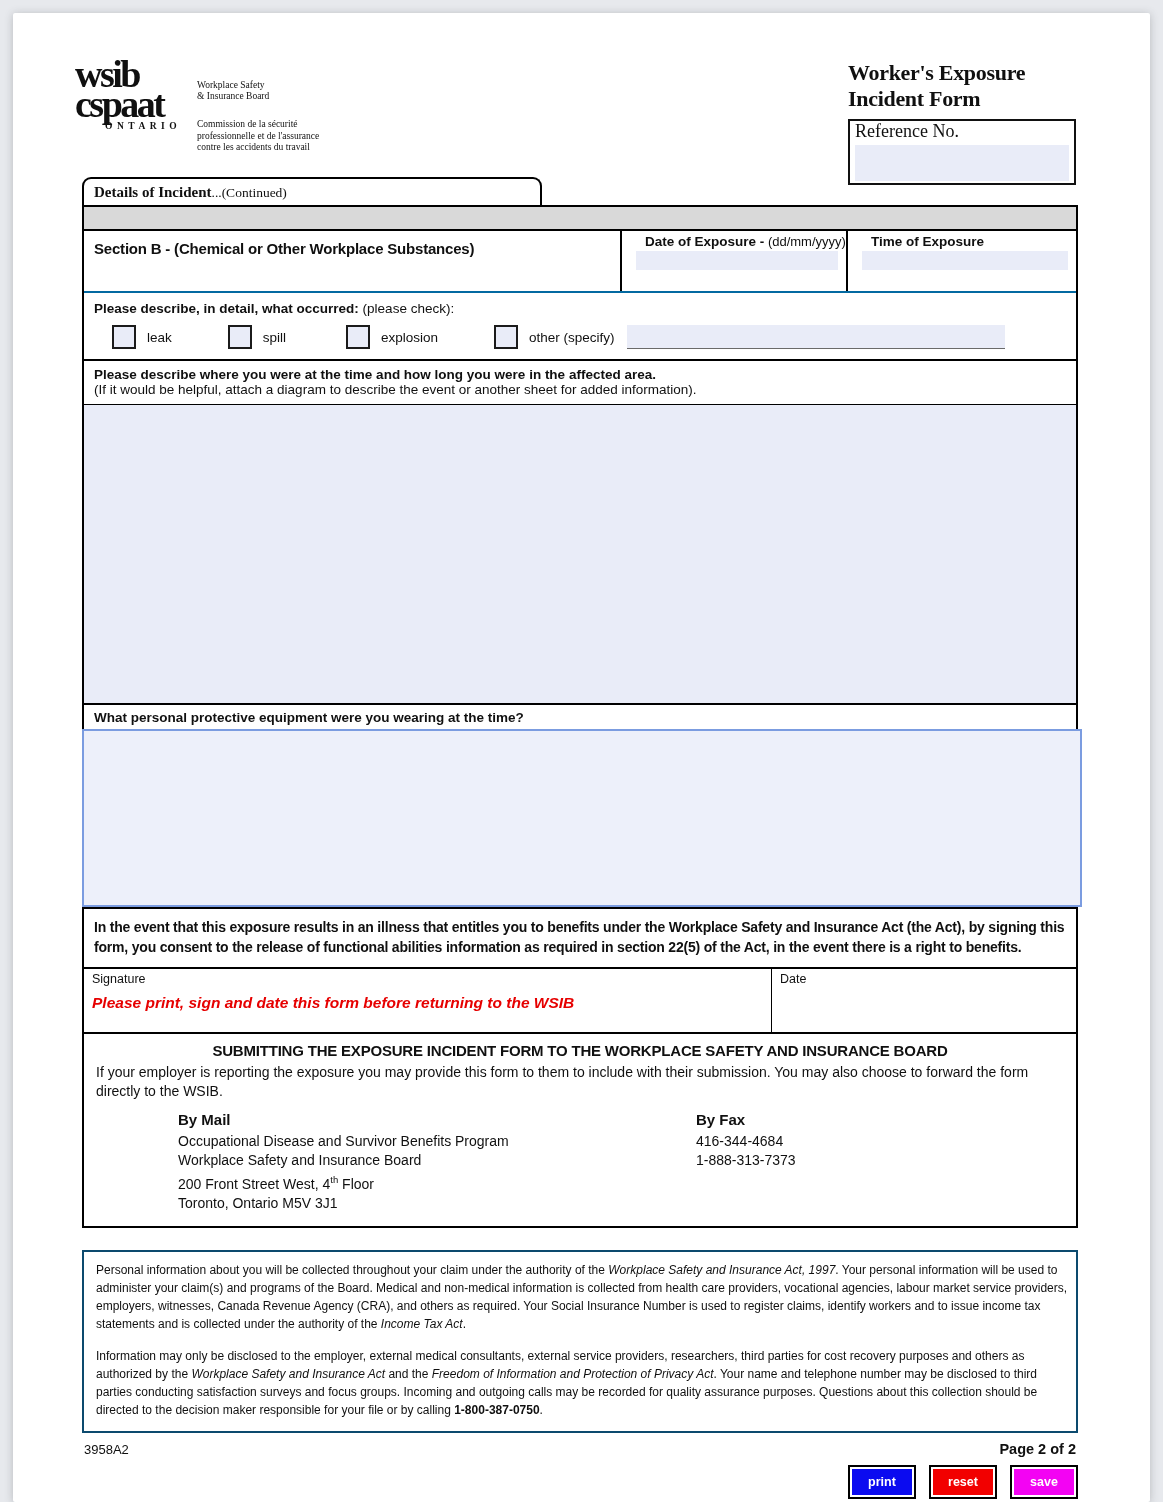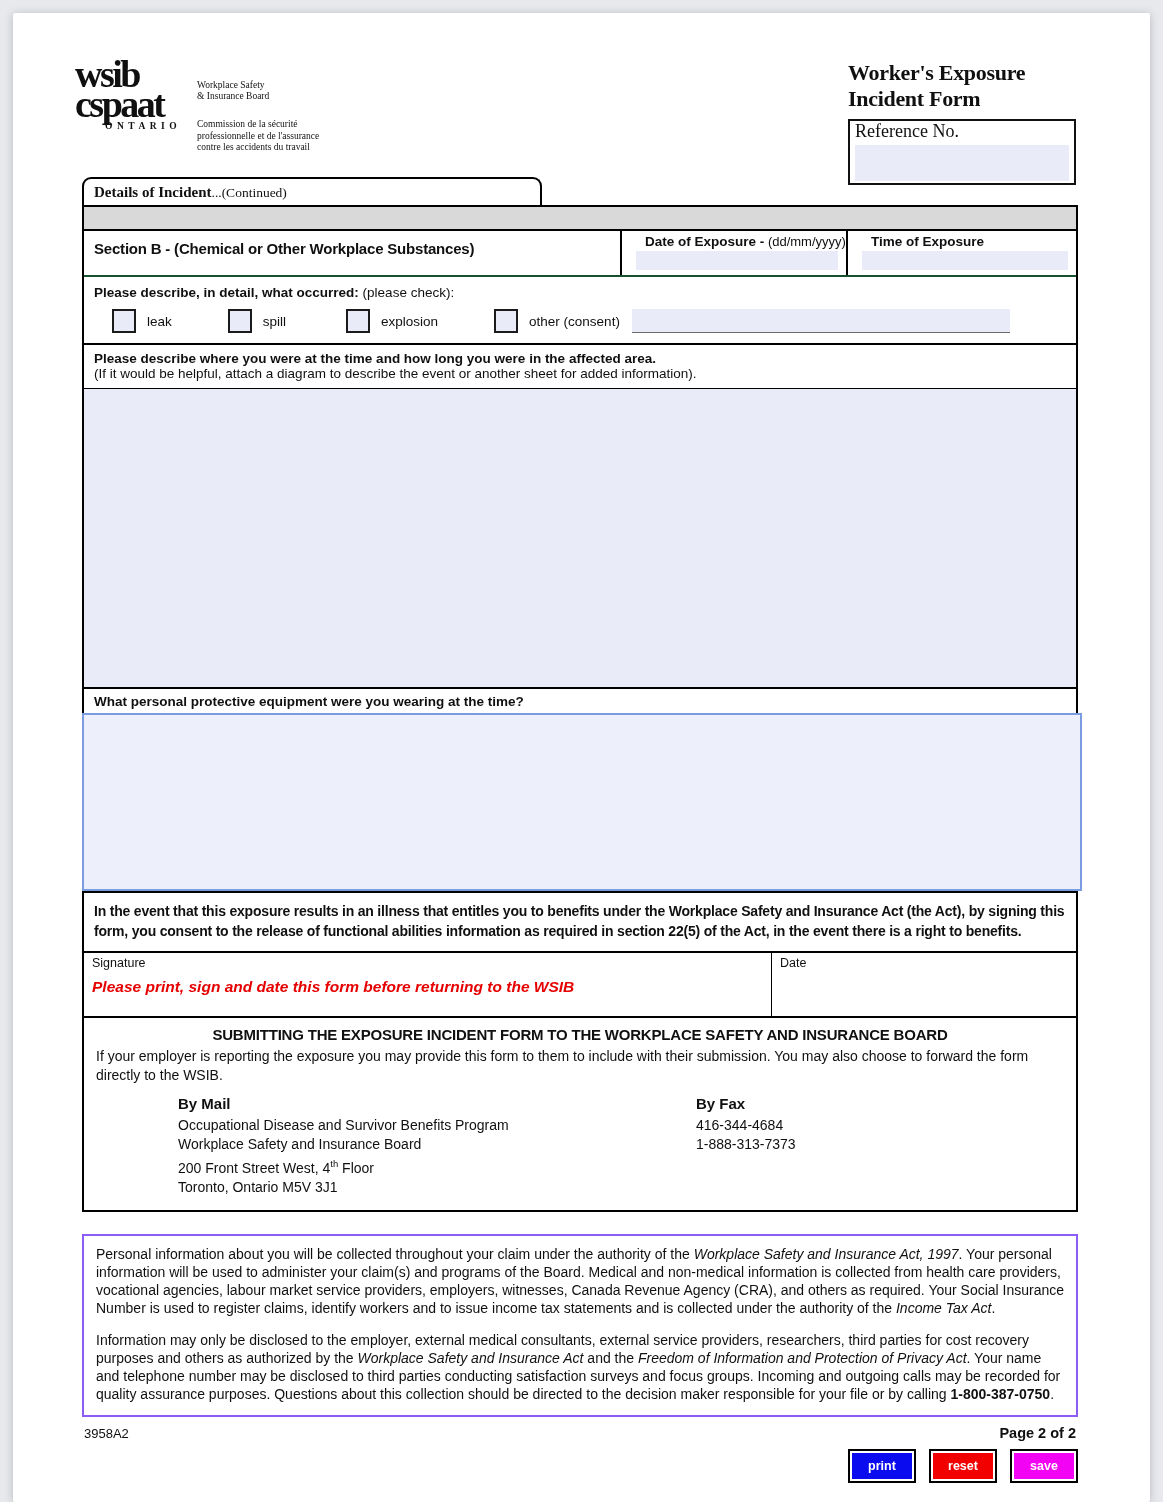--- a/index.html
+++ b/index.html
@@ -28,21 +28,21 @@
     background: #fff; border: 2px solid #000; border-bottom: none; border-radius: 9px 9px 0 0;
     padding: 4px 0 0 10px; }
   .tab b { font-size: 15px; }
   .tab span { font-size: 13.5px; }
 
   
   .main { margin-left: 69px; width: 996px; }
   .form { border: 2px solid #000; background: #fff; }
   .graybar { height: 24px; background: #d9d9d9; border-bottom: 2px solid #000; }
 
-  .secb { display: flex; height: 46px; border-bottom: 2px solid #14532d; }
+  .secb { display: flex; height: 62px; border-bottom: 2px solid #0369a1; }
   .secb-title { width: 538px; border-right: 2px solid #000; padding: 9px 0 0 10px; font-weight: bold; font-size: 15px; letter-spacing: -0.2px; }
   .secb-cell { padding: 3px 8px 3px 8px; }
   .secb-date { width: 226px; border-right: 2px solid #000; }
   .secb-time { flex: 1; }
   .cell-label { font-size: 13px; white-space: nowrap; padding-left: 15px; }
   .cell-label b { font-size: 13.5px; }
   .small-input { display: block; width: calc(100% - 6px); margin: 2px 0 0 6px; height: 19px;
     background: #e9ecf8; border: none; outline: none; font: inherit; }
 
   .occurred { border-bottom: 2px solid #000; padding: 6px 0 10px 10px; }
@@ -76,22 +76,22 @@
   .submitting { border-top: 2px solid #000; padding: 8px 12px 13px 12px; }
   .sub-heading { text-align: center; font-weight: bold; font-size: 15px; letter-spacing: -0.2px; }
   .sub-intro { margin-top: 4px; font-size: 14px; line-height: 19px; }
   .sub-cols { display: flex; margin-top: 10px; }
   .mail-col { margin-left: 82px; width: 438px; }
   .fax-col { margin-left: 80px; }
   .col-head { font-weight: bold; font-size: 15px; margin-bottom: 4px; }
   .col-line { font-size: 14px; line-height: 19px; }
   sup { font-size: 9.5px; }
 
-  .privacy { margin-top: 22px; border: 2px solid #8b5cf6; padding: 9px 8px 12px 12px;
-    font-size: 14px; line-height: 18px; }
+  .privacy { margin-top: 22px; border: 2px solid #0c4a6e; padding: 9px 8px 12px 12px;
+    font-size: 12px; line-height: 18px; }
   .priv-para + .priv-para { margin-top: 14px; }
 
   .footer { display: flex; justify-content: space-between; align-items: baseline; margin-top: 8px; padding: 0 2px; }
   .form-number { font-size: 13px; }
   .page-label { font-weight: bold; font-size: 14.5px; }
 
   .btnrow { display: flex; justify-content: flex-end; gap: 13px; margin-top: 8px; }
   .btn { width: 68px; height: 34px; color: #fff; font-weight: bold; font-size: 12.5px;
     border: 2px solid #000; box-shadow: inset 0 0 0 2px #fff; cursor: pointer;
     display: flex; align-items: center; justify-content: center; font-family: inherit; }
@@ -146,21 +146,21 @@
         <div class="occurred">
           <div class="occ-label"><b>Please describe, in detail, what occurred:</b><span> (please check):</span></div>
           <div class="occ-opts">
             <div class="chk" style="margin-left:18px"></div>
             <div class="opt-label">leak</div>
             <div class="chk" style="margin-left:56px"></div>
             <div class="opt-label">spill</div>
             <div class="chk" style="margin-left:60px"></div>
             <div class="opt-label">explosion</div>
             <div class="chk" style="margin-left:56px"></div>
-            <div class="opt-label">other (consent)</div>
+            <div class="opt-label">other (specify)</div>
             <input class="other-input" type="text" style="">
           </div>
         </div>
 
         <div class="where-head">
           <div class="bold">Please describe where you were at the time and how long you were in the affected area.</div>
           <div class="note">(If it would be helpful, attach a diagram to describe the event or another sheet for added information).</div>
         </div>
         <textarea class="big-area" style=""></textarea>
 

